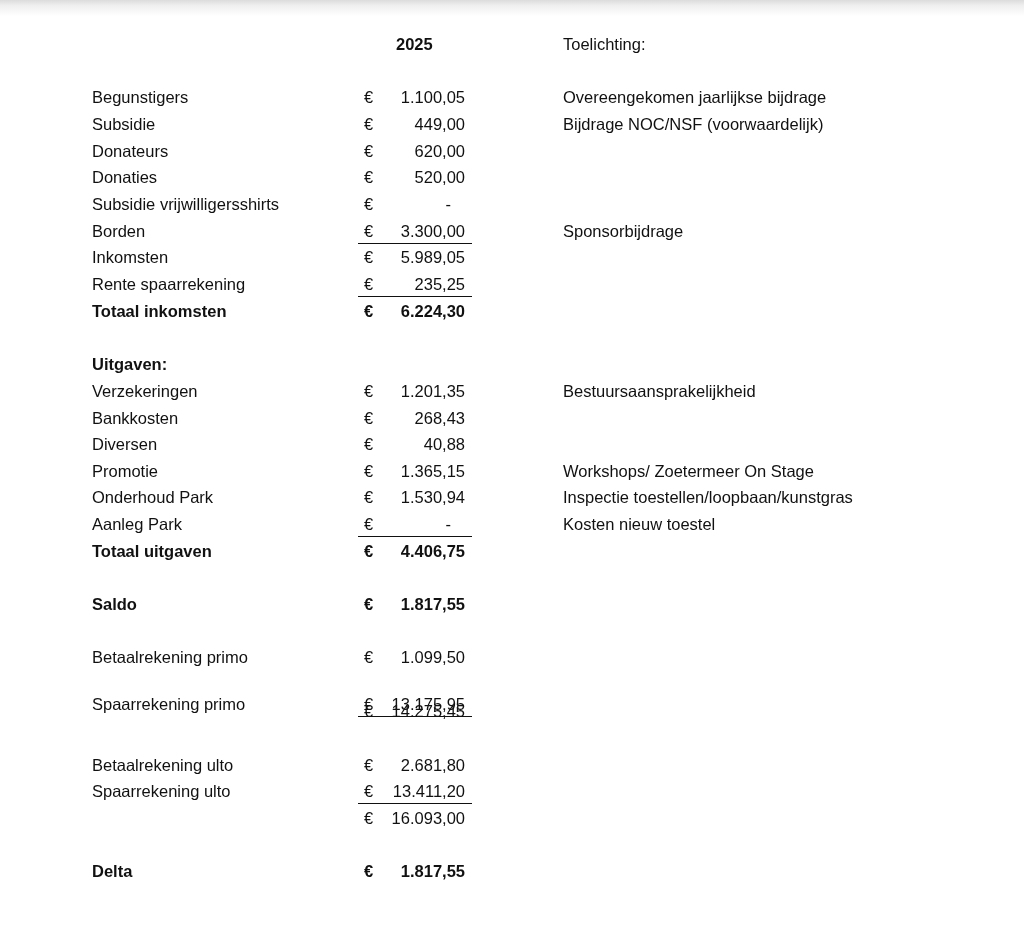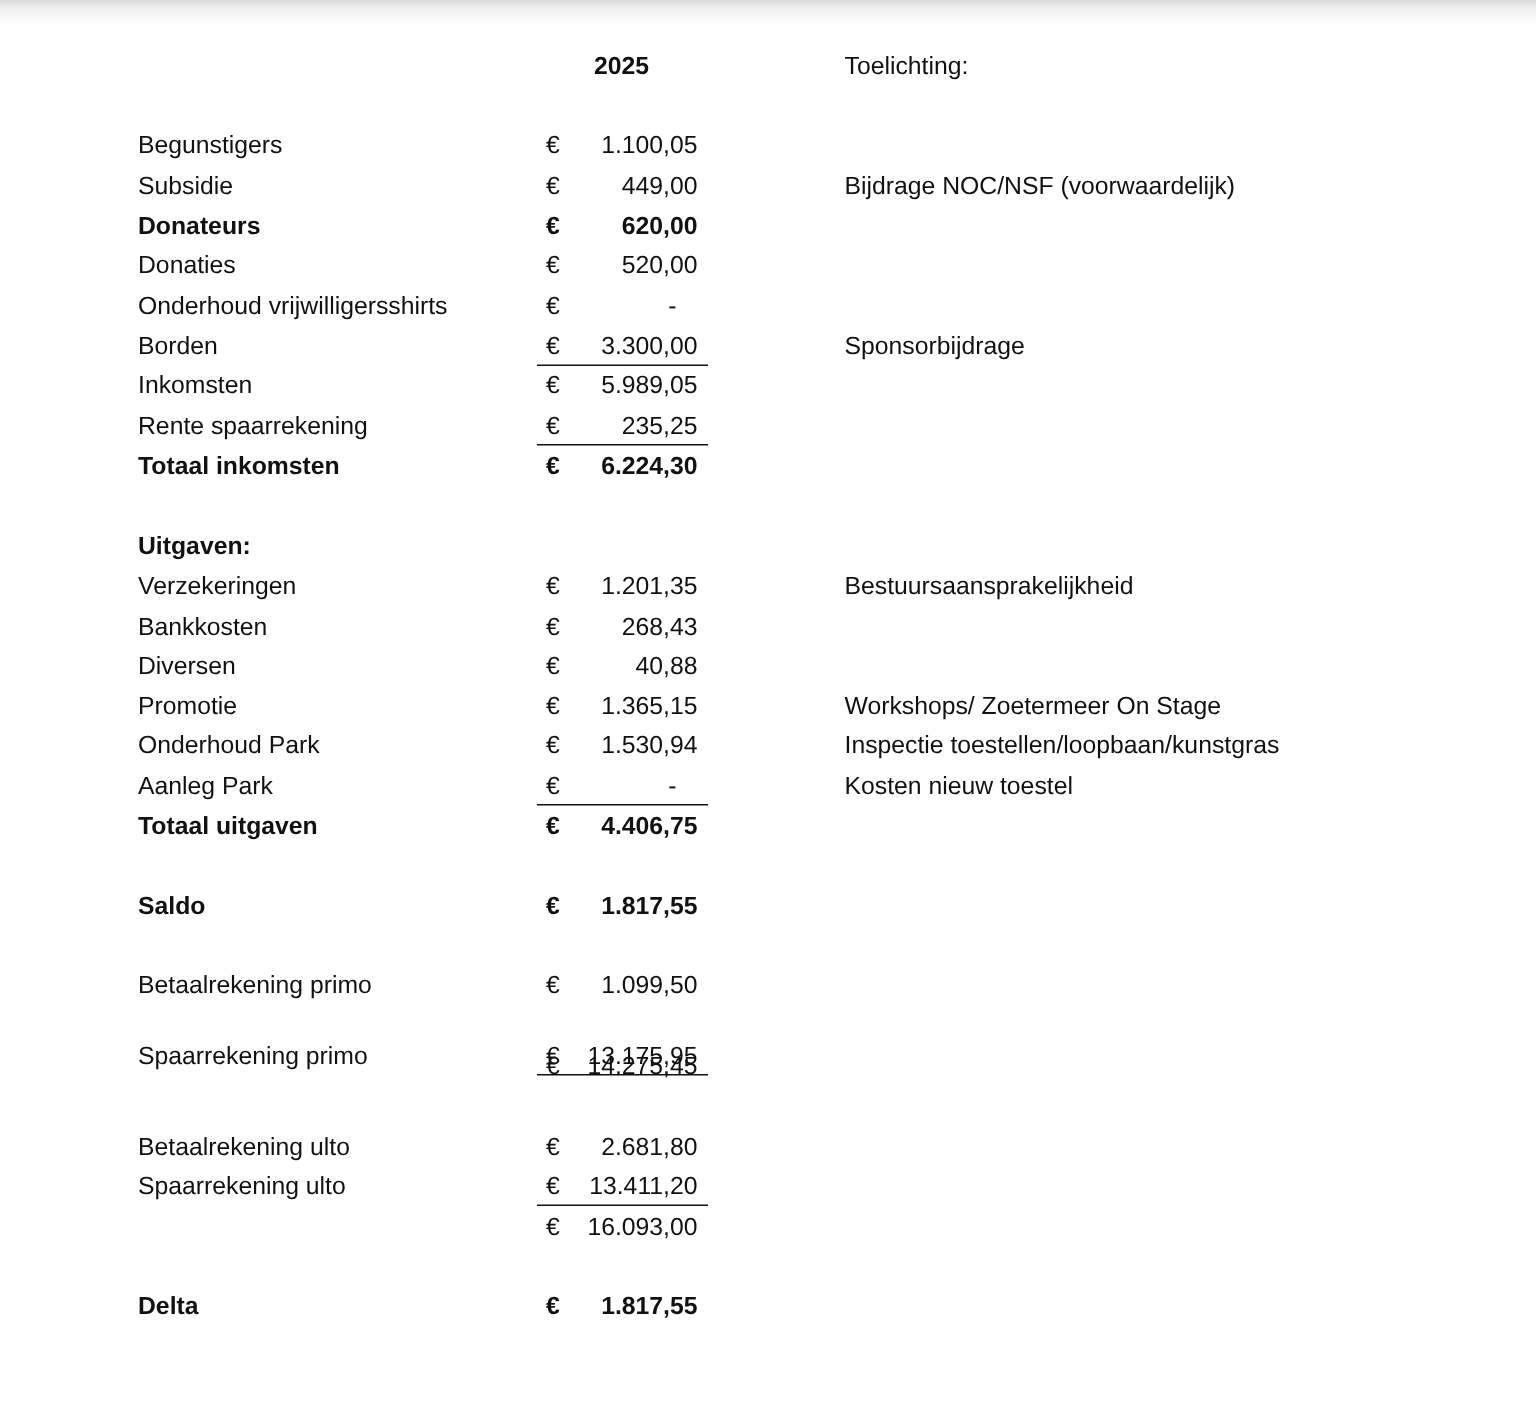--- a/index.html
+++ b/index.html
@@ -85,49 +85,50 @@
     <span class="year">2025</span>
     <span class="note">Toelichting:</span>
   </div>
 
   <div class="row" style="top:84px;">
     <span class="label">Begunstigers</span>
     <span class="money">
       <span class="cur">€</span>
       <span class="amt">1.100,05</span>
     </span>
+    <span class="note">Overeengekomen jaarlijkse bijdrage</span>
   </div>
 
   <div class="row" style="top:111px;">
     <span class="label">Subsidie</span>
     <span class="money">
       <span class="cur">€</span>
       <span class="amt">449,00</span>
     </span>
     <span class="note">Bijdrage NOC/NSF (voorwaardelijk)</span>
   </div>
 
-  <div class="row" style="top:138px;font-weight:bold;">
+  <div class="row" style="top:138px;">
     <span class="label">Donateurs</span>
     <span class="money">
       <span class="cur">€</span>
       <span class="amt">620,00</span>
     </span>
   </div>
 
   <div class="row" style="top:164px;padding-left:15px;">
     <span class="label">Donaties</span>
     <span class="money">
       <span class="cur">€</span>
       <span class="amt">520,00</span>
     </span>
   </div>
 
   <div class="row" style="top:191px;">
-    <span class="label">Onderhoud vrijwilligersshirts</span>
+    <span class="label">Subsidie vrijwilligersshirts</span>
     <span class="money dash">
       <span class="cur">€</span>
       <span class="amt">-</span>
     </span>
   </div>
 
   <div class="row" style="top:218px;">
     <span class="label">Borden</span>
     <span class="money underline">
       <span class="cur">€</span>

